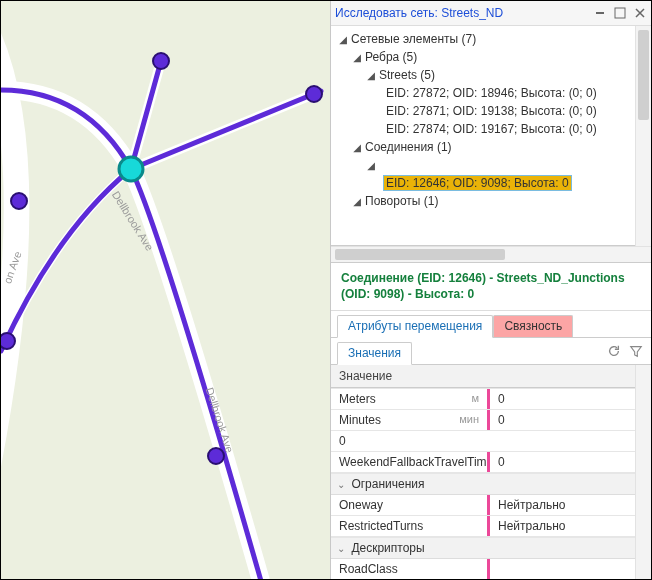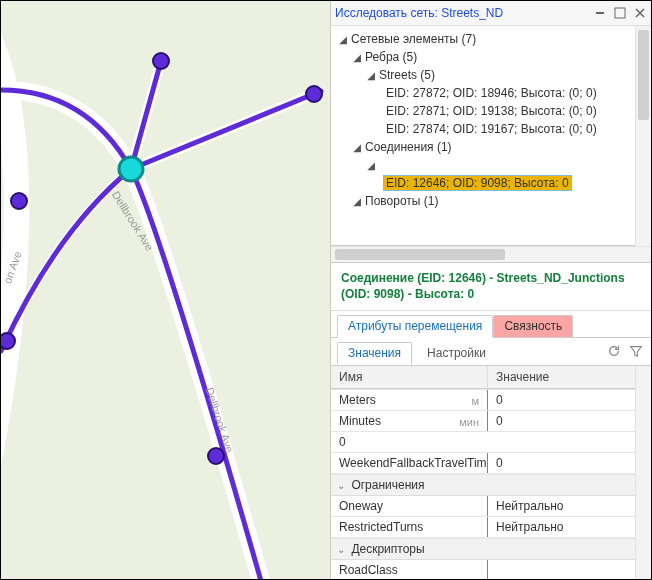--- a/index.html
+++ b/index.html
@@ -28,21 +28,21 @@
 .subtab{padding:3px 10px 4px;border:1px solid transparent;cursor:pointer;color:#555;border-radius:2px 2px 0 0}
 .subtab.active{color:#1a6fb5;border-color:#ccc;border-bottom-color:#fff;background:#fff;margin-bottom:-1px}
 .spacer{flex:1}
 .tool{width:18px;height:18px;display:flex;align-items:center;justify-content:center;color:#888;cursor:pointer}
 .ghead{display:flex;background:#f2f2f2;border-bottom:1px solid #ccc}
 .gh{padding:4px 8px;color:#444;font-weight:400}
 .gh.name{width:140px;border-right:1px solid #ddd}
 .gh.val{flex:1}
 .grow{display:flex;border-bottom:1px solid #e6e6e6;align-items:center}
 .gc{padding:3px 8px}
-.gc.name{width:140px;border-right:1px solid #ec4899;display:flex;align-items:flex-end;justify-content:space-between;gap:4px;color:#333;white-space:nowrap;overflow:hidden}
+.gc.name{width:140px;border-right:3px solid #ec4899;display:flex;align-items:flex-start;justify-content:space-between;gap:4px;color:#333;white-space:nowrap;overflow:hidden}
 .gc.name .unit{color:#999;font-size:11px}
 .gc.val{flex:1;color:#333}
 .gap{height:8px;border-bottom:1px solid #e6e6e6}
 .gsub{display:flex;align-items:center;background:#f2f2f2;border-bottom:1px solid #ddd;padding:3px 6px;gap:6px}
 .gsub .chev{color:#777;font-size:10px}
 .scroll-v2{width:15px;background:#f3f3f3;border-left:1px solid #e2e2e2;flex:0 0 15px}
 .body2{display:flex;flex:1;min-height:0}
 .gridwrap{flex:1;display:flex;flex-direction:column;min-width:0}
 .street-label{position:absolute;color:#9a9a9a;font-size:11px;transform-origin:left top}
 </style>
@@ -147,39 +147,37 @@
 
     <div class="sectitle">Соединение (EID: 12646) - Streets_ND_Junctions (OID: 9098) - Высота: 0</div>
 
     <div class="tabs">
       <div class="tab active">Атрибуты перемещения</div>
       <div class="tab">Связность</div>
     </div>
 
     <div class="subtabs">
       <div class="subtab active">Значения</div>
-      <div class="subtab">Настройки</div>
       <div class="spacer"></div>
       <div class="tool">
           <svg width="14" height="14" viewBox="0 0 16 16">
             <path d="M13 8a5 5 0 1 1-1.5-3.5" fill="none" stroke="currentColor" stroke-width="1.5"></path>
             <path d="M13 2v4h-4" fill="none" stroke="currentColor" stroke-width="1.5"></path>
           </svg>
         </div>
       <div class="tool">
           <svg width="14" height="14" viewBox="0 0 16 16">
             <path d="M2 3h12l-4.5 6v5l-3-1.5V9z" fill="none" stroke="currentColor" stroke-width="1.3"></path>
           </svg>
         </div>
     </div>
 
     <div class="body2">
       <div class="gridwrap">
         <div class="ghead">
-          <div class="gh name">Имя</div>
           <div class="gh val">Значение</div>
         </div>
         <div class="gap"></div>
         <div class="grow">
             <div class="gc name">
               <span>Meters</span>
               <span class="unit">м</span>
             </div>
             <div class="gc val">0</div>
           </div>

